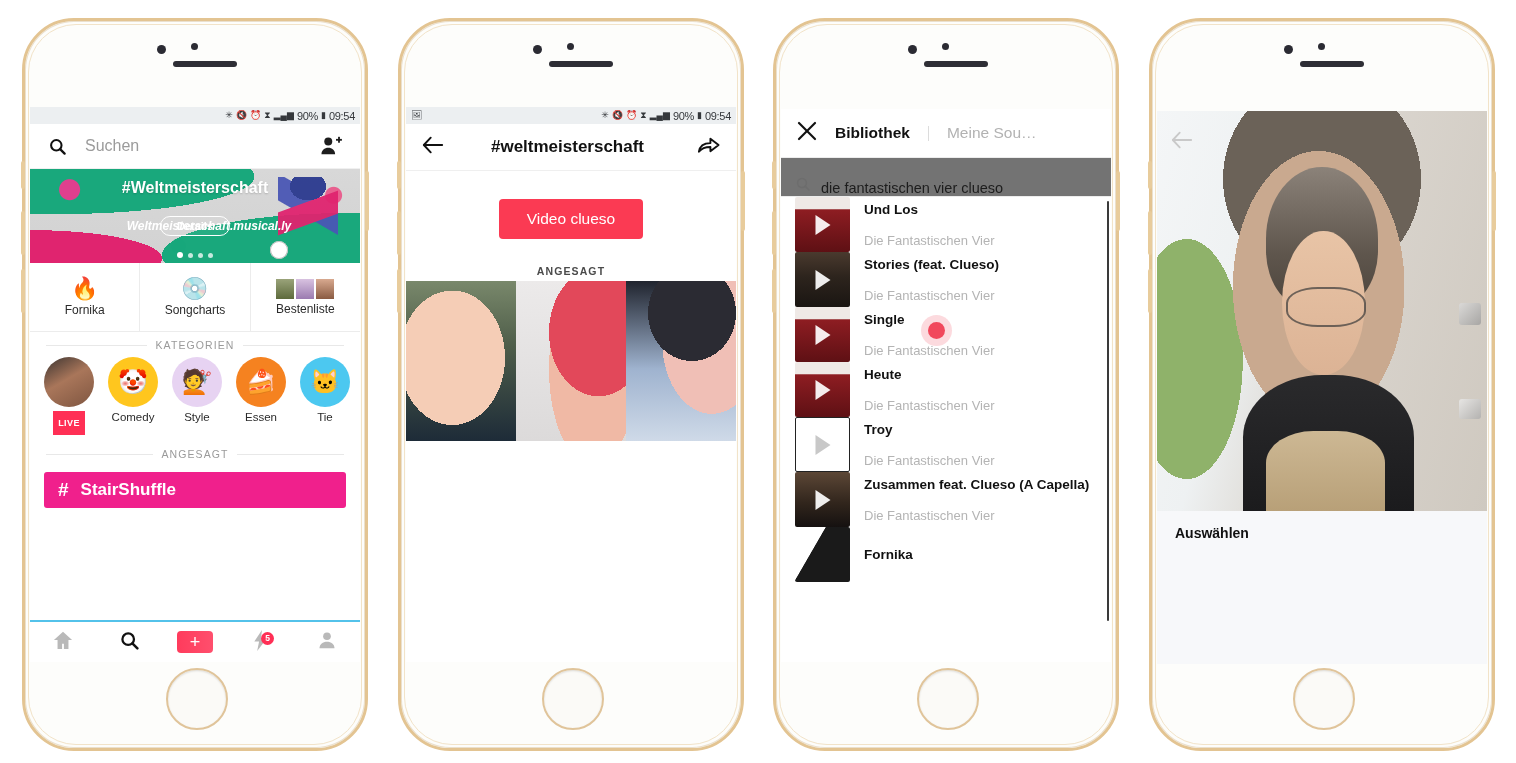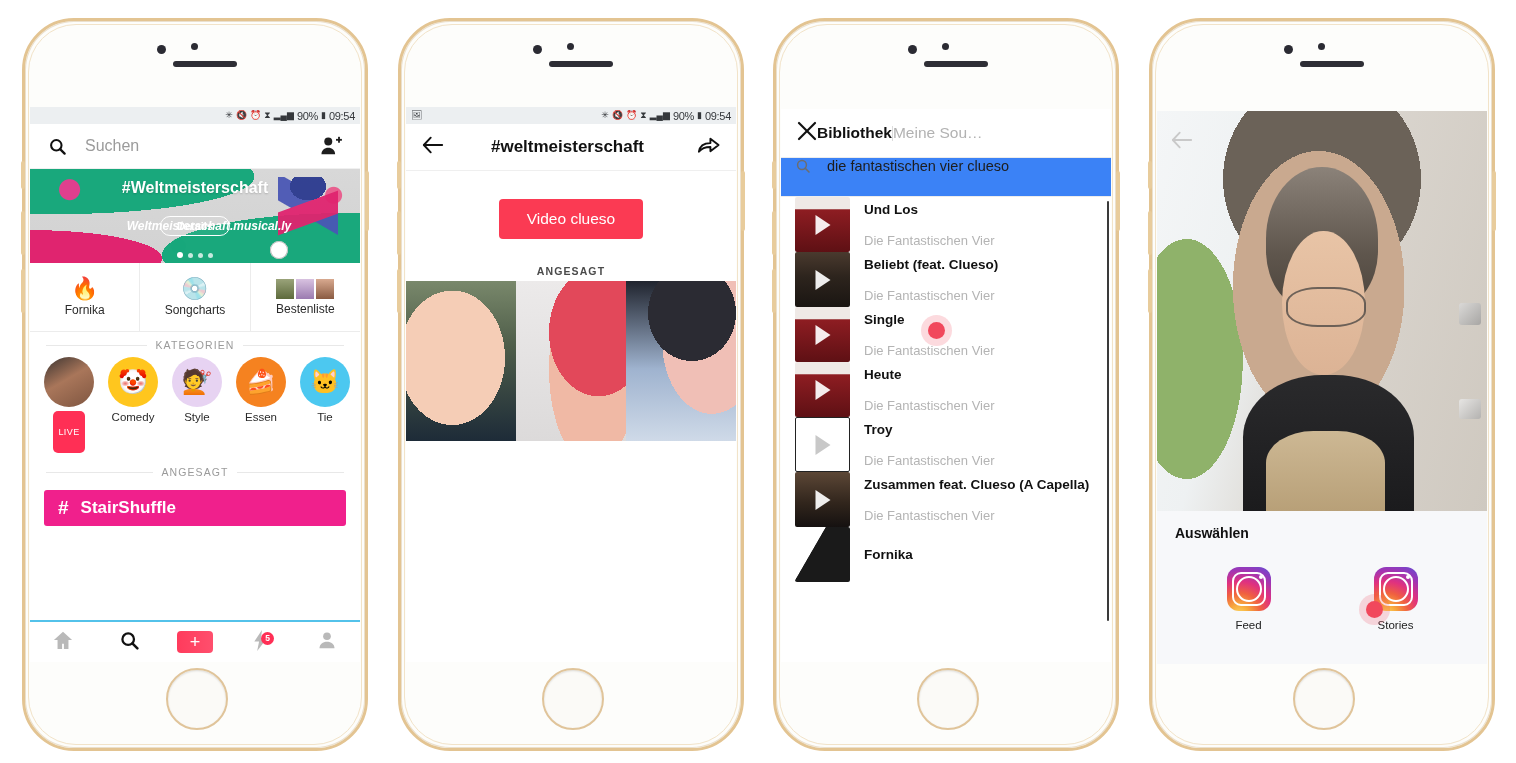--- a/index.html
+++ b/index.html
@@ -108,21 +108,21 @@
   .emoji{font-size:22px;line-height:22px}
 
   .sect{display:flex;align-items:center;gap:8px;padding:7px 16px 4px;}
   .sect span{font-size:10.5px;letter-spacing:1.1px;color:#9a9a9a;}
   .sect .ln{flex:1;height:1px;background:#e8e8e8;}
 
   .cats{display:flex;gap:14px;padding:2px 10px 6px 14px;overflow:hidden;}
   .cat{display:flex;flex-direction:column;align-items:center;gap:4px;flex:0 0 auto;}
   .cat .circ{width:50px;height:50px;border-radius:50%;display:flex;align-items:center;justify-content:center;font-size:24px;}
   .cat .nm{font-size:11.5px;color:#2b2b2b;}
-  .live-badge{background:#ff2f55;color:#fff;font-size:9px;font-weight:normal;border-radius:5px;padding:16px 5px;letter-spacing:.4px;}
+  .live-badge{background:#ff2f55;color:#fff;font-size:9px;font-weight:bold;border-radius:0;padding:7px 5px;letter-spacing:.4px;}
 
   .showcard{margin:2px 14px 0;height:40px;border-radius:4px;overflow:hidden;position:relative;
      background:linear-gradient(90deg,#1c1c1c 0%,#262626 40%,#6b5a50 58%,#d9c3b4 78%,#efe9e4 100%);}
   .showcard .kicker{position:absolute;left:10px;top:6px;color:#fff;font-size:8.5px;letter-spacing:1px;font-weight:bold}
   .showcard .ttl{position:absolute;left:10px;top:17px;color:#fff;font-size:15px;font-weight:bold}
   .mtv{position:absolute;right:10px;top:4px;width:32px;height:32px;border-radius:50%;background:#000;
      display:flex;align-items:center;justify-content:center;color:#ffe500;font-size:13px;font-weight:bold;font-style:italic;}
 
   .hashbar{margin:8px 14px 0;height:36px;border-radius:3px;background:#f0208c;
      display:flex;align-items:center;gap:12px;padding:0 14px;color:#fff;font-weight:bold;}
@@ -153,26 +153,26 @@
   .gA{background:radial-gradient(ellipse 48% 42% at 42% 48%, #f5cdb6 0 100%, transparent 0),
       linear-gradient(180deg,#79886b 0%,#4f5e4a 40%,#1d2b38 100%);}
   .gB{background:radial-gradient(ellipse 45% 40% at 75% 32%, #e2485a 0 100%, transparent 0),
       radial-gradient(ellipse 40% 60% at 70% 55%, #f0b9a5 0 100%, transparent 0),
       linear-gradient(180deg,#eceaea 0%,#dcdada 100%);}
   .gC{background:radial-gradient(ellipse 40% 30% at 60% 20%, #2b2b33 0 100%, transparent 0),
       radial-gradient(ellipse 45% 45% at 78% 38%, #f0bfb6 0 100%, transparent 0),
       linear-gradient(180deg,#20242e 0%,#9fb3cf 55%,#cfdae8 100%);}
 
   
-  .libbar{height:48px;background:#fff;display:flex;align-items:center;padding:0 16px;
+  .libbar{height:48px;background:#fff;display:flex;align-items:center;padding:0 16px;gap:18px;
      border-bottom:1px solid #ececec;}
   .libbar .tabL{font-size:15.5px;font-weight:bold;color:#111;}
   .libbar .sep{width:1px;height:15px;background:#dcdcdc}
   .libbar .tabR{font-size:15.5px;color:#b2b2b2;}
-  .libsearch{height:38px;display:flex;align-items:flex-start;gap:16px;padding:0 14px;border-bottom:1px solid #ececec;background:#3b82f6}
+  .libsearch{height:38px;display:flex;align-items:flex-end;gap:10px;padding:0 14px;border-bottom:1px solid #ececec;background:#737373}
   .libsearch .q{font-size:14.5px;color:#1d1d1d}
   .songlist{background:#fff;}
   .song{display:flex;align-items:center;gap:14px;padding:8px 14px;height:55px;box-sizing:border-box;}
   .cover{width:55px;height:55px;flex:0 0 55px;position:relative;border-radius:2px;overflow:hidden;}
   .cover .play{position:absolute;left:50%;top:50%;transform:translate(-50%,-50%);
      width:0;height:0;border-left:15px solid rgba(255,255,255,.92);
      border-top:10px solid transparent;border-bottom:10px solid transparent;}
   .cvRed{background:linear-gradient(180deg,#efe9e6 0%,#efe9e6 22%,#8e1d22 23%,#5e1014 100%);}
   .cvDark{background:linear-gradient(180deg,#4a3a2e 0%,#2d241d 45%,#1a1512 100%);}
   .cvWhite{background:#fff;border:1.5px solid #222;box-sizing:border-box;}
@@ -484,21 +484,21 @@
           <div class="meta">
             <span class="t">Und Los</span>
             <span class="a">Die Fantastischen Vier</span>
           </div>
         </div>
         <div class="song">
           <div class="cover cvDark">
               <span class="play"></span>
             </div>
           <div class="meta">
-            <span class="t">Beliebt (feat. Clueso)</span>
+            <span class="t">Stories (feat. Clueso)</span>
             <span class="a">Die Fantastischen Vier</span>
           </div>
         </div>
         <div class="song">
           <div class="cover cvRed">
               <span class="play"></span>
             </div>
           <div class="meta">
             <span class="t">Single</span>
             <span class="a">Die Fantastischen Vier</span>
@@ -566,32 +566,17 @@
         <span class="backico">
           <svg width="22" height="18" viewBox="0 0 24 18">
               <path d="M9.5 1 2 9l7.5 8" fill="none" stroke="#c9c9c9" stroke-width="2" stroke-linecap="round" stroke-linejoin="round"></path>
               <line x1="2.4" y1="9" x2="22" y2="9" stroke="#c9c9c9" stroke-width="2" stroke-linecap="round"></line>
             </svg>
         </span>
       </div>
 
       <div class="sheet">
         <div class="hd">Auswählen</div>
-        <div class="opts">
-          <div class="opt">
-            <div class="iglogo">
-                <span class="ring"></span>
-              </div>
-            <div class="cap">Feed</div>
-          </div>
-          <div class="opt" style="position:relative">
-            <div class="iglogo">
-                <span class="ring"></span>
-              </div>
-            <div class="cap">Stories</div>
-            <div class="tapdot" style="left:-8px;top:34px"></div>
-          </div>
-        </div>
       </div>
     </div>
   </div>
 
 </div>
 
 </body></html>

